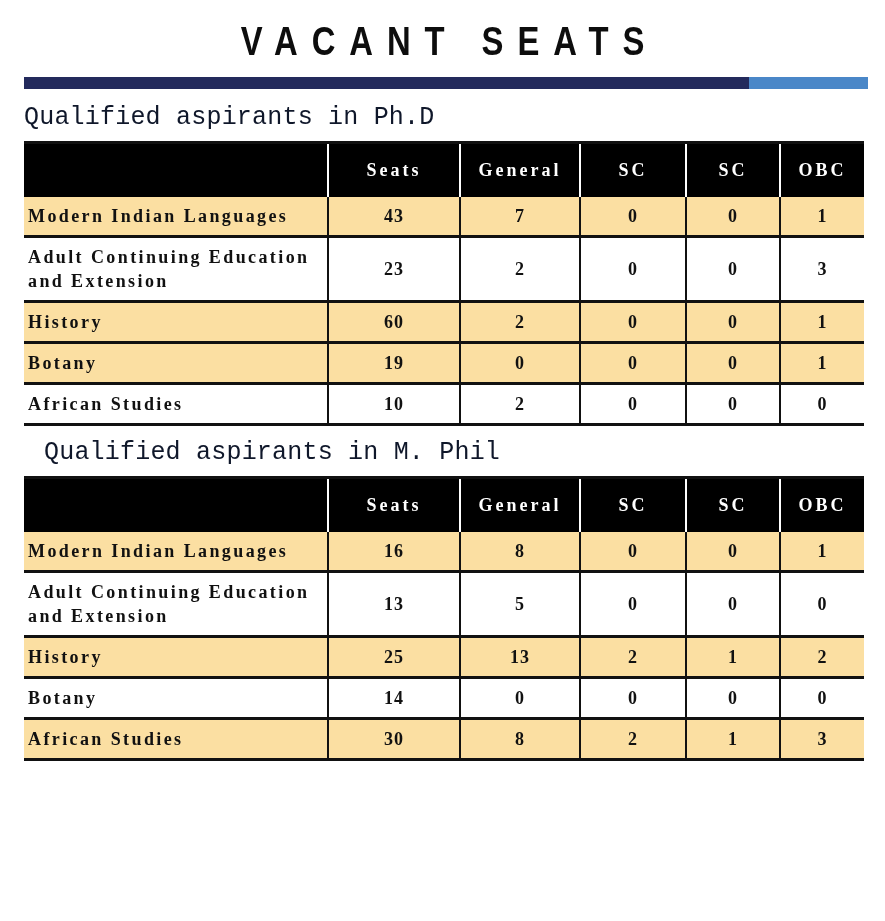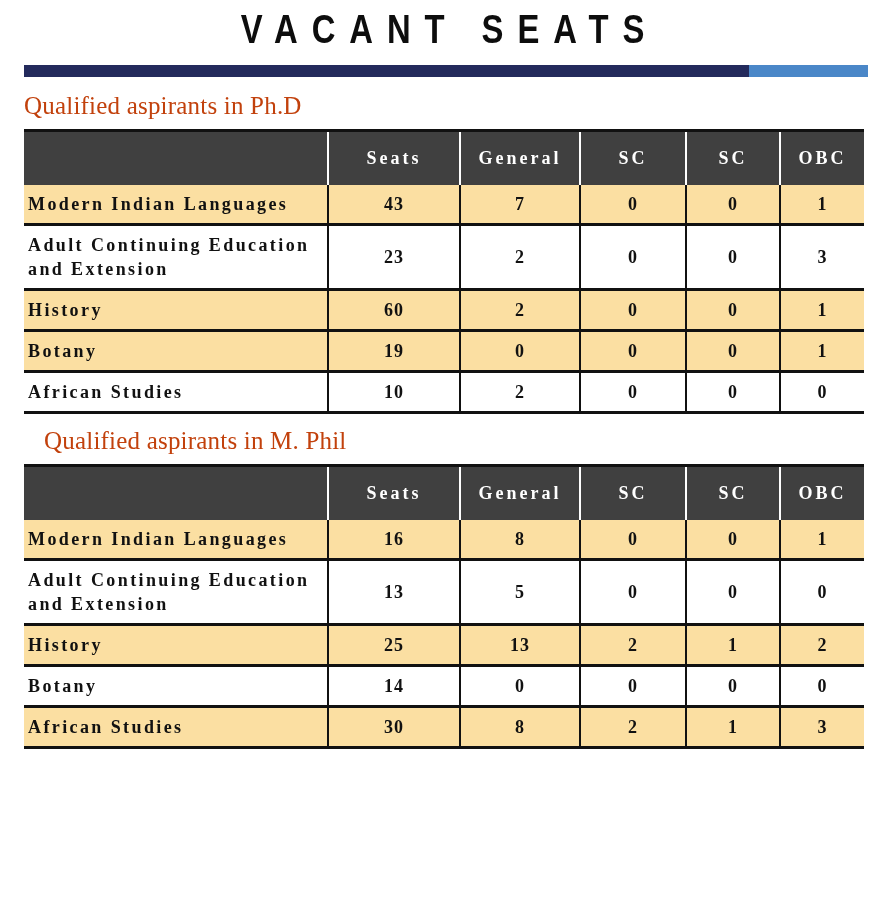--- a/index.html
+++ b/index.html
@@ -13,21 +13,21 @@
     height: 921px;
     font-family: "Liberation Serif", "DejaVu Serif", serif;
     color: #111111;
     overflow: hidden;
     position: relative;
   }
 
   
   .title-wrap {
     width: 885px;
-    padding-top: 6px;
+    padding-top: 18px;
     text-align: center;
   }
   .title {
     font-family: "Liberation Sans", "DejaVu Sans", sans-serif;
     font-weight: 700;
     font-size: 40px;
     line-height: 46px;
     letter-spacing: 17px;
     text-indent: 17px;
     color: #0d0d0d;
@@ -50,25 +50,25 @@
   }
   .rule-light {
     flex: 1 1 auto;
     height: 12px;
     background: #4a87c8;
   }
 
   
   .section-heading {
     margin: 14px 0 8px 24px;
-    font-family: Liberation Serif, serif;
+    font-family: Liberation Mono, monospace;
     font-size: 25px;
     line-height: 30px;
     font-weight: 400;
-    color: #c2410c;
+    color: #0f172a;
     letter-spacing: 0.2px;
   }
   .section-heading.second {
     margin-top: 12px;
     margin-left: 44px;
   }
 
   
   .vtable {
     margin-left: 24px;
@@ -79,21 +79,21 @@
     border-bottom: 3px solid #111111;
   }
   .vtable col.c-label { width: 304px; }
   .vtable col.c-seats { width: 132px; }
   .vtable col.c-gen   { width: 120px; }
   .vtable col.c-sc1   { width: 106px; }
   .vtable col.c-sc2   { width: 94px;  }
   .vtable col.c-obc   { width: 84px;  }
 
   .vtable thead th {
-    background: #404040;
+    background: #000000;
     color: #ffffff;
     font-family: "Liberation Serif", "DejaVu Serif", serif;
     font-weight: 700;
     font-size: 18px;
     letter-spacing: 3px;
     text-align: center;
     height: 53px;
     padding: 0 4px;
     border-right: 2px solid #ffffff;
     vertical-align: middle;

